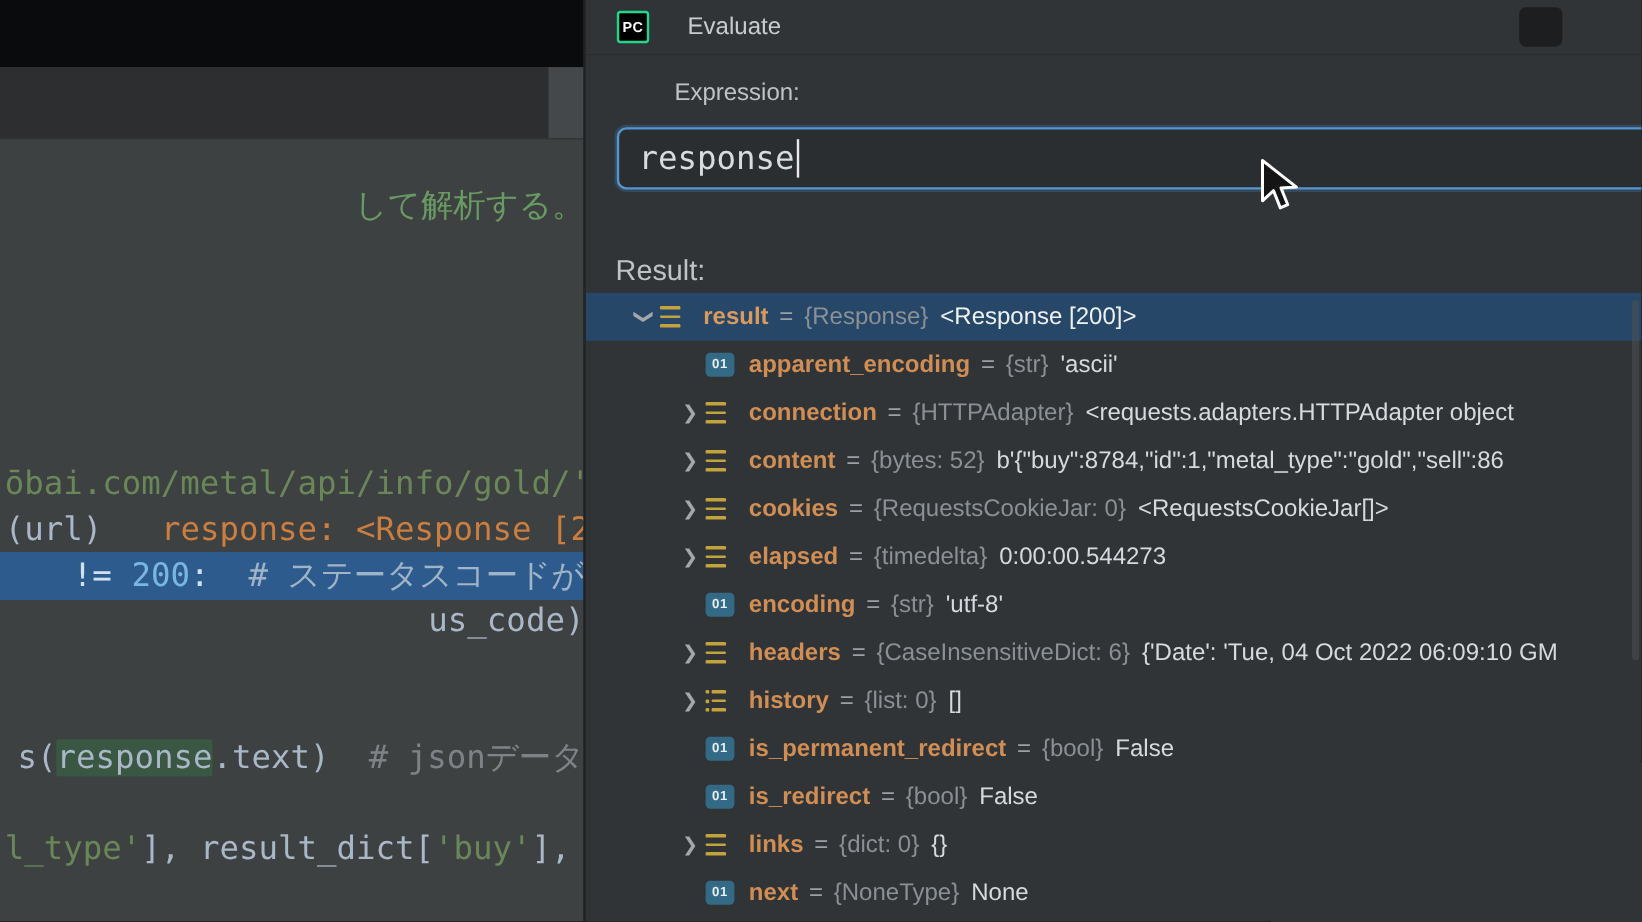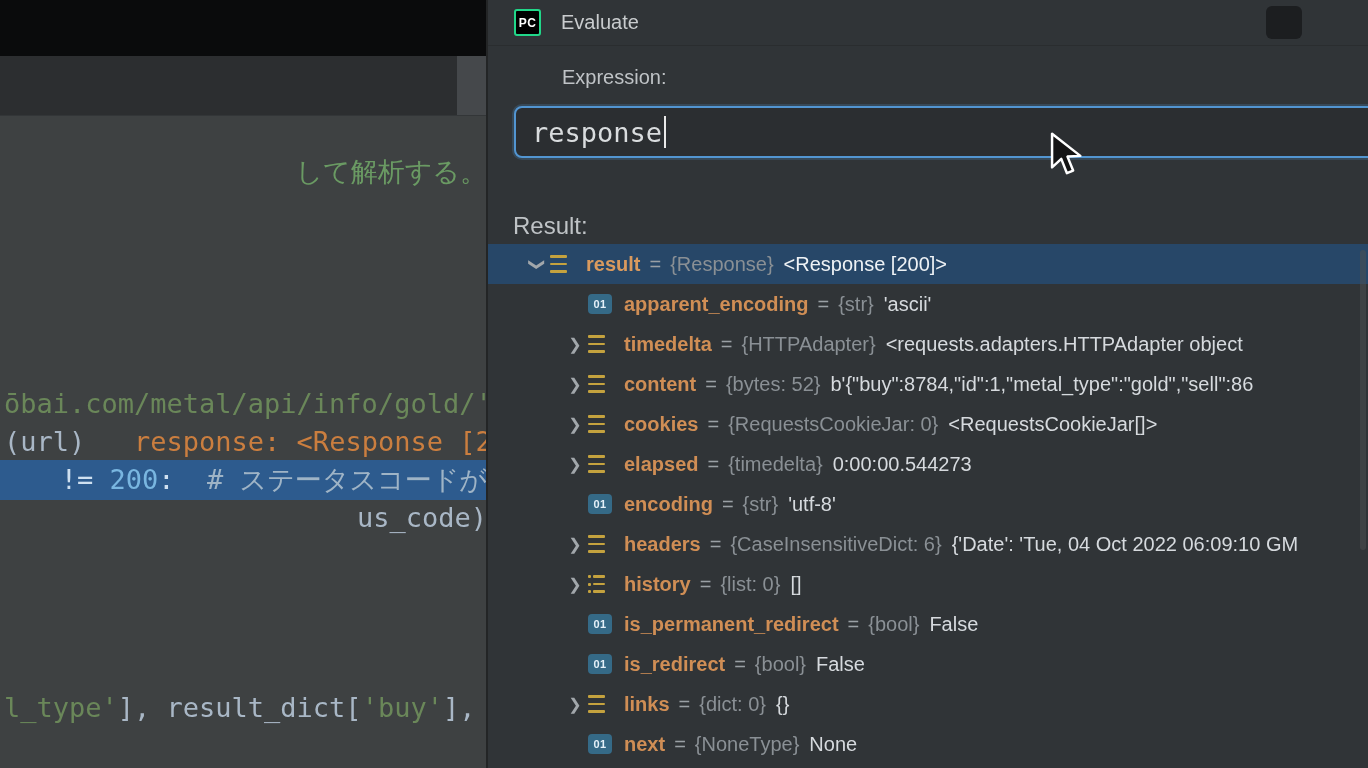--- a/index.html
+++ b/index.html
@@ -23,21 +23,21 @@
   .seg-number{color:#79b6e0;}
   .seg-selplain{color:#cfe0f0;}
   .seg-selcomment{color:#9fb4c6;}
   .seg-usage{color:#A9B7C6;background:#3a5743;border-radius:2px;}
 
   .pane-divider{position:absolute;left:486px;top:0;width:2px;height:768px;background:#232526;}
 
   
   .dialog{position:absolute;left:488px;top:0;right:0;height:768px;background:#303437;overflow:hidden;}
   .dialog-header{position:absolute;left:0;top:0;width:100%;height:46px;display:flex;align-items:center;
-    padding-left:26px;gap:20px;box-sizing:border-box;border-bottom:1px solid #2a2d2f;}
+    padding-left:26px;gap:32px;box-sizing:border-box;border-bottom:1px solid #2a2d2f;}
   .pc-logo{width:27px;height:27px;background:#000;border:2px solid #21d789;border-radius:3px;
     display:flex;align-items:center;justify-content:center;color:#fff;font-size:12px;font-weight:bold;letter-spacing:.5px;box-sizing:border-box;}
   .dialog-title{font-size:20px;color:#c9ccce;}
   .corner-icon{position:absolute;right:66px;top:6px;width:36px;height:33px;background:#1c1e20;border-radius:6px;}
 
   .expr-label{position:absolute;left:42px;top:66px;font-size:20px;color:#bfc3c6;margin-left:32px;}
   .expr-input{position:absolute;left:26px;top:106px;width:870px;height:52px;background:#2b2e31;
     border:2px solid #5295d1;border-radius:8px;box-shadow:0 0 0 2px rgba(82,149,209,.22);
     display:flex;align-items:center;padding:0 16px;box-sizing:border-box;}
   .expr-text{font-family:"DejaVu Sans Mono",monospace;font-size:27px;color:#d9dcde;}
@@ -76,20 +76,21 @@
     <div class="editor-topbar"></div>
     <div class="editor-subbar">
       <div class="sub-block"></div>
     </div>
     <div id="editor-lines">
         <div class="code-line" style="top: 152px;"><span class="seg-green">して解析する。</span></div>
         <div class="code-line" style="top: 384px;"><span class="seg-string">ōbai.com/metal/api/info/gold/'</span></div>
         <div class="code-line" style="top: 422px;"><span class="seg-plain">(url)</span><span class="seg-plain">   </span><span class="seg-hint">response: &lt;Response [20</span></div>
         <div class="code-line hl" style="top: 460px;"><span class="seg-selplain">!= </span><span class="seg-number">200</span><span class="seg-selplain">:</span><span class="seg-selcomment">  # ステータスコードが</span></div>
         <div class="code-line" style="top: 498px;"><span class="seg-plain">us_code)</span></div>
+        <div class="code-line" style="top: 612px;"><span class="seg-plain">s(</span><span class="seg-usage">response</span><span class="seg-plain">.text)</span><span class="seg-comment">  # jsonデータ</span></div>
         <div class="code-line" style="top: 688px;"><span class="seg-string">l_type'</span><span class="seg-plain">], result_dict[</span><span class="seg-string">'buy'</span><span class="seg-plain">], r</span></div>
       </div>
   </div>
 
   <div class="pane-divider"></div>
 
   <div class="dialog">
     <div class="dialog-header">
       <div class="pc-logo">
         <span>PC</span>
@@ -128,21 +129,21 @@
           <span class="t-type">{str}</span>
           <span class="t-val">'ascii'</span>
         </div>
         <div class="tree-row" style="padding-left: 74px;">
           <span class="chev closed">❯</span>
           <span class="node-icon icon-bars">
             <i></i>
             <i></i>
             <i></i>
           </span>
-          <span class="t-name">timedelta</span>
+          <span class="t-name">connection</span>
           <span class="t-eq">=</span>
           <span class="t-type">{HTTPAdapter}</span>
           <span class="t-val">&lt;requests.adapters.HTTPAdapter object</span>
         </div>
         <div class="tree-row" style="padding-left: 74px;">
           <span class="chev closed">❯</span>
           <span class="node-icon icon-bars">
             <i></i>
             <i></i>
             <i></i>

